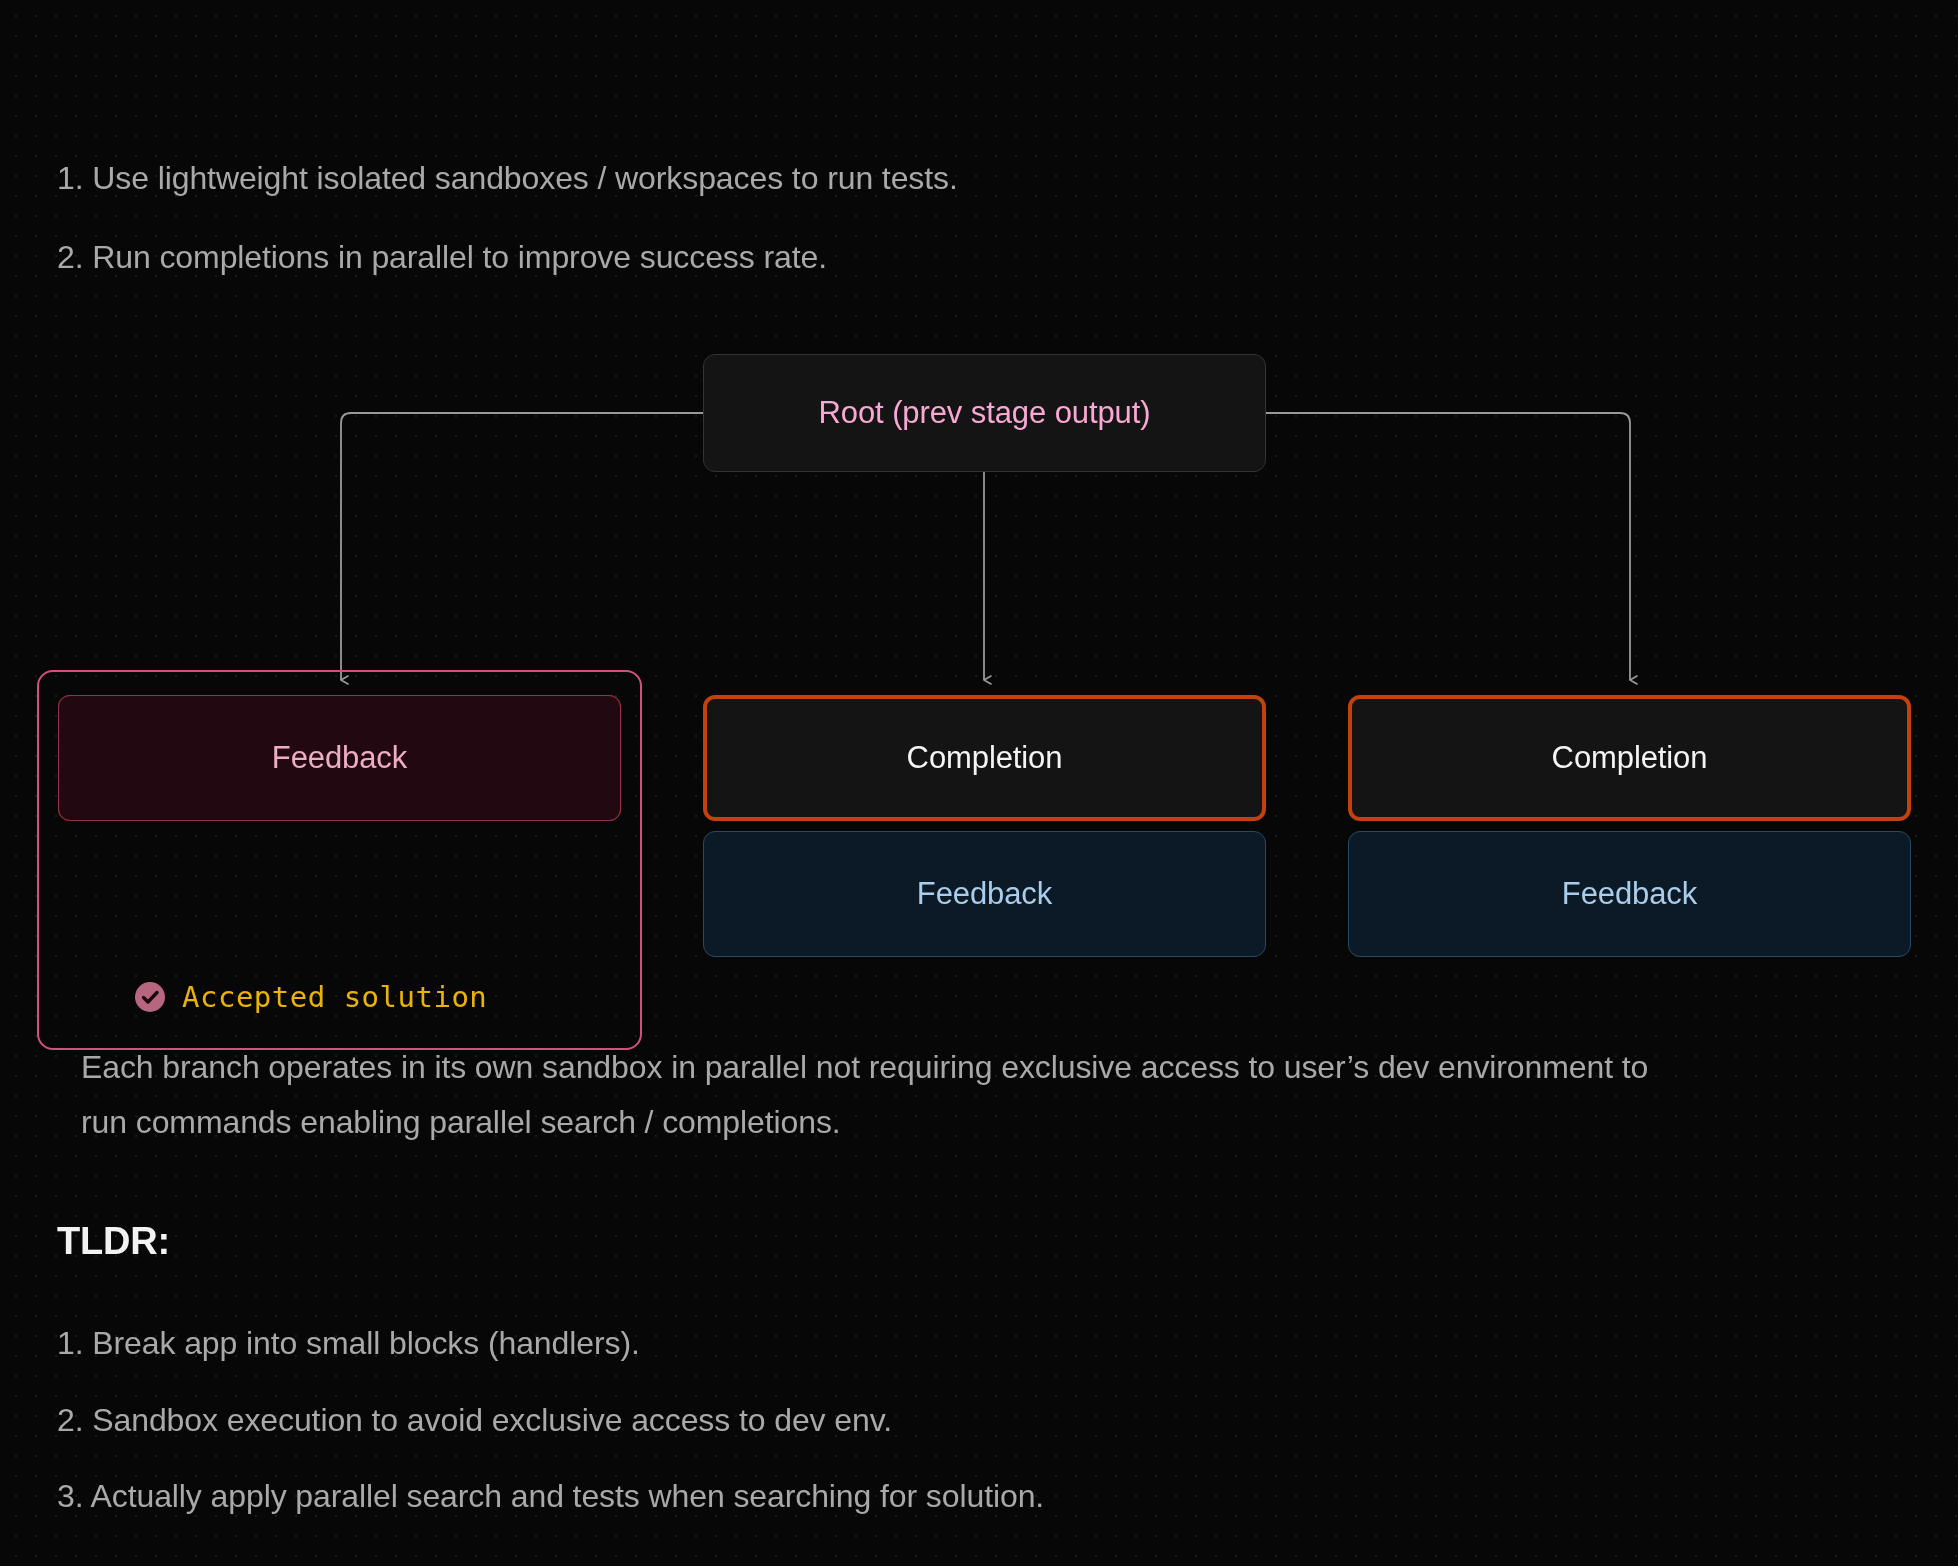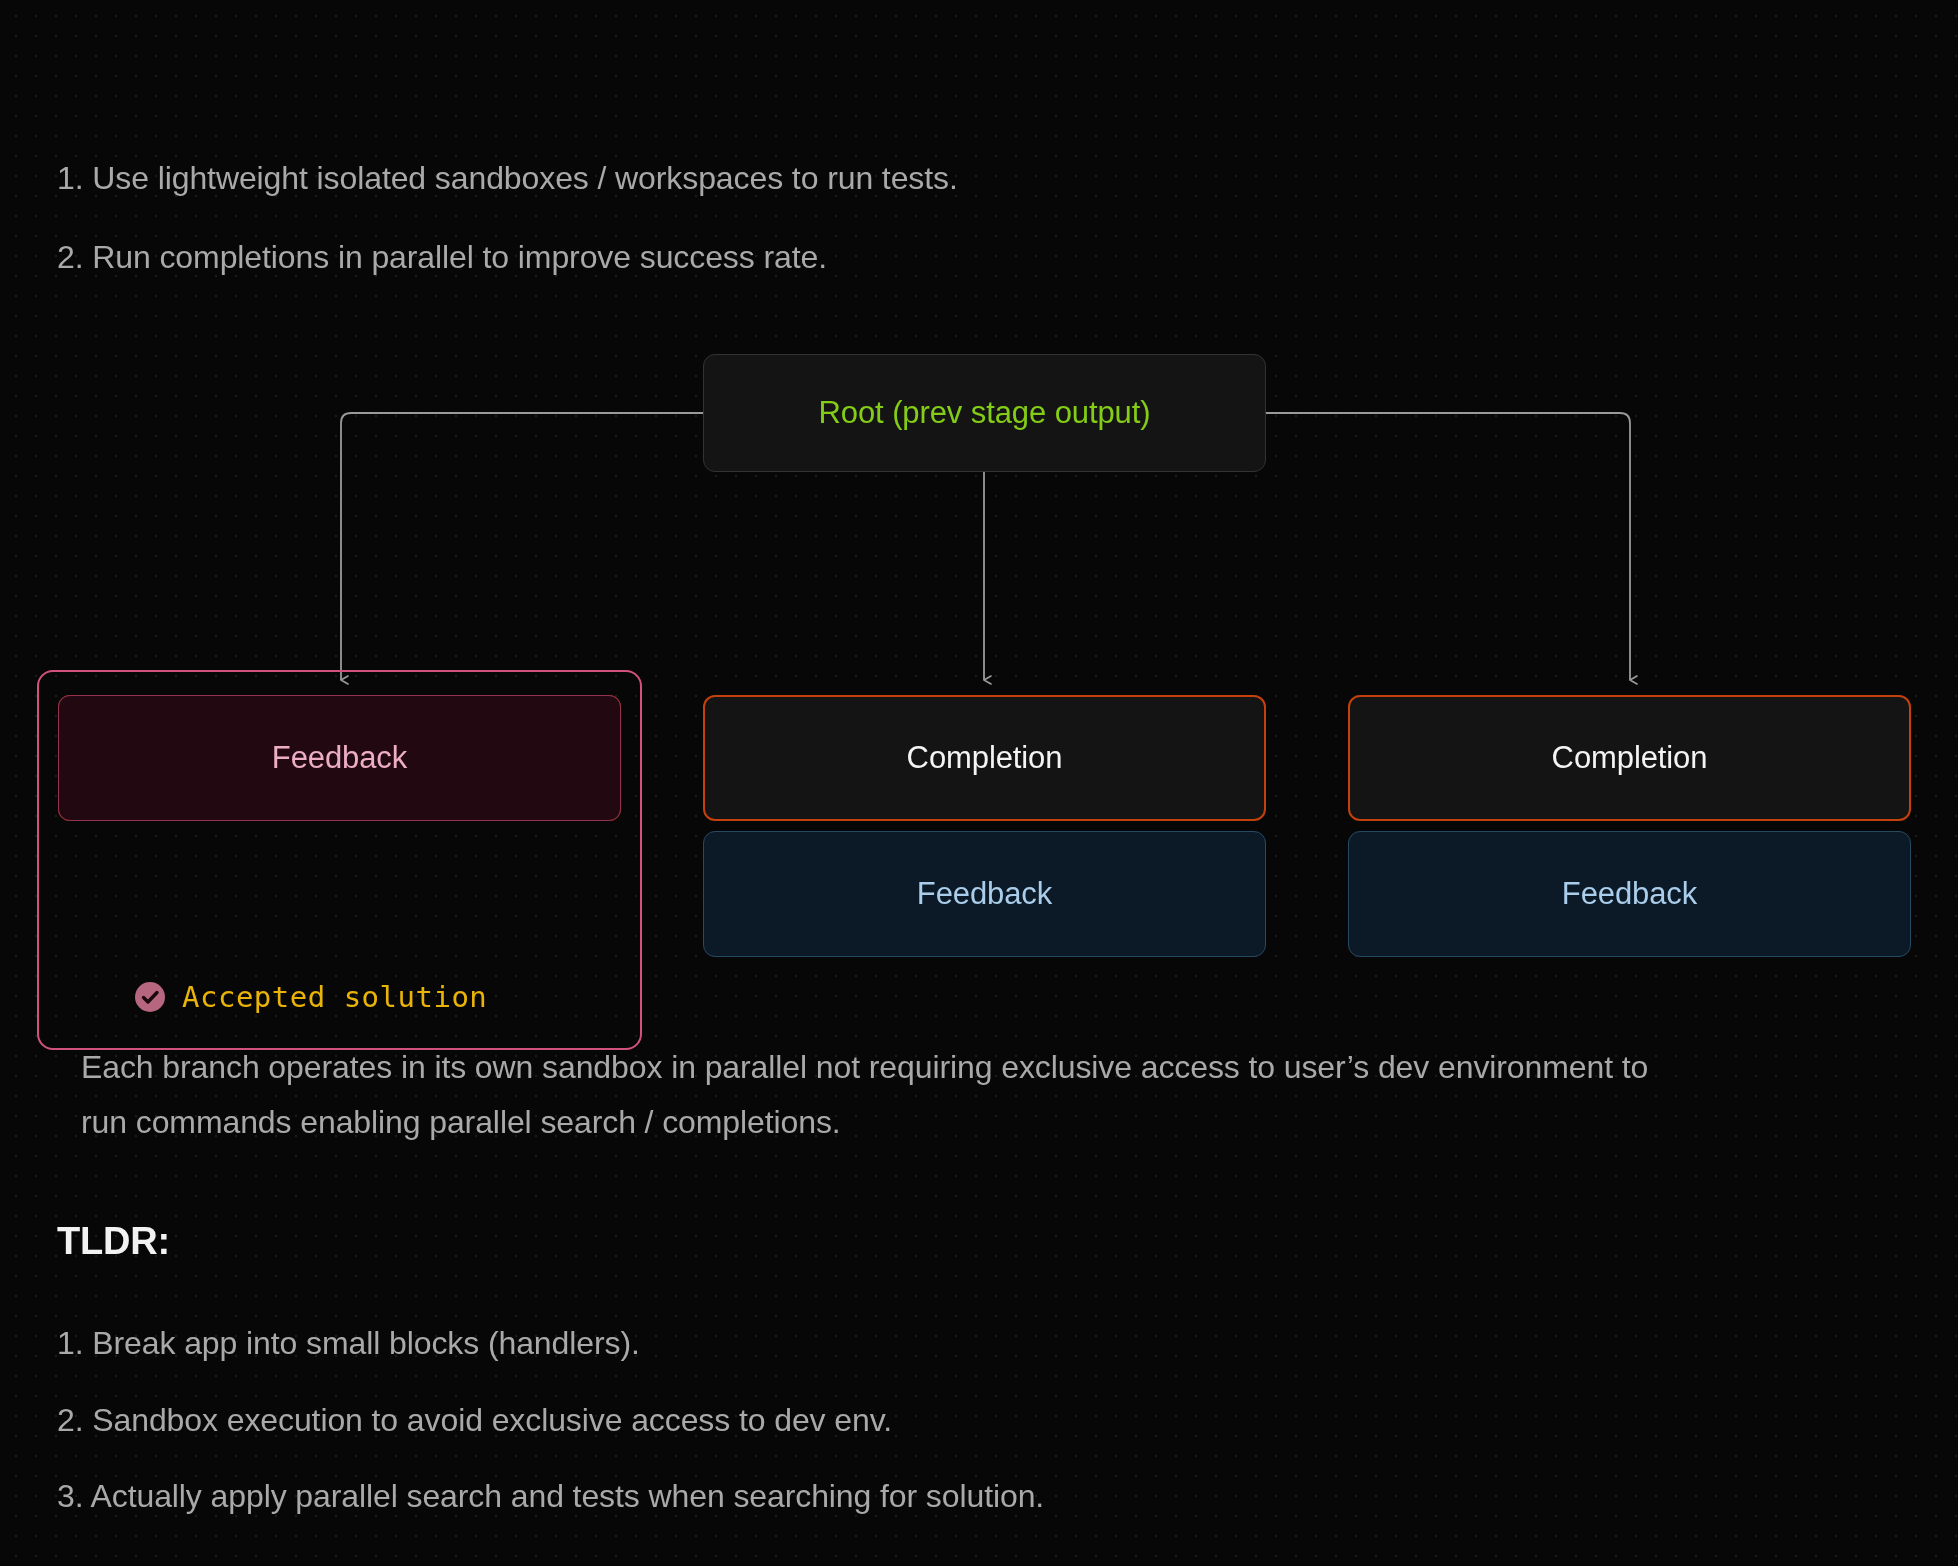--- a/index.html
+++ b/index.html
@@ -79,30 +79,30 @@
     align-items: center;
     justify-content: center;
     border-radius: 12px;
     font-size: 31px;
     letter-spacing: -0.1px;
   }
 
   .node-root {
     background: #141414;
     border: 1px solid #333333;
-    color: #84cc16;
+    color: #f9a8d4;
     left: 703px;
     top: 14px;
     width: 563px;
     height: 118px;
   }
 
   .node-completion {
     background: #141414;
-    border: 2px solid #c2410c;
+    border: 4px solid #c2410c;
     color: #f4f4f4;
     width: 563px;
     height: 126px;
   }
 
   .node-feedback-blue {
     background: #0c1a27;
     border: 1px solid #274a63;
     color: #a9cdea;
     width: 563px;

